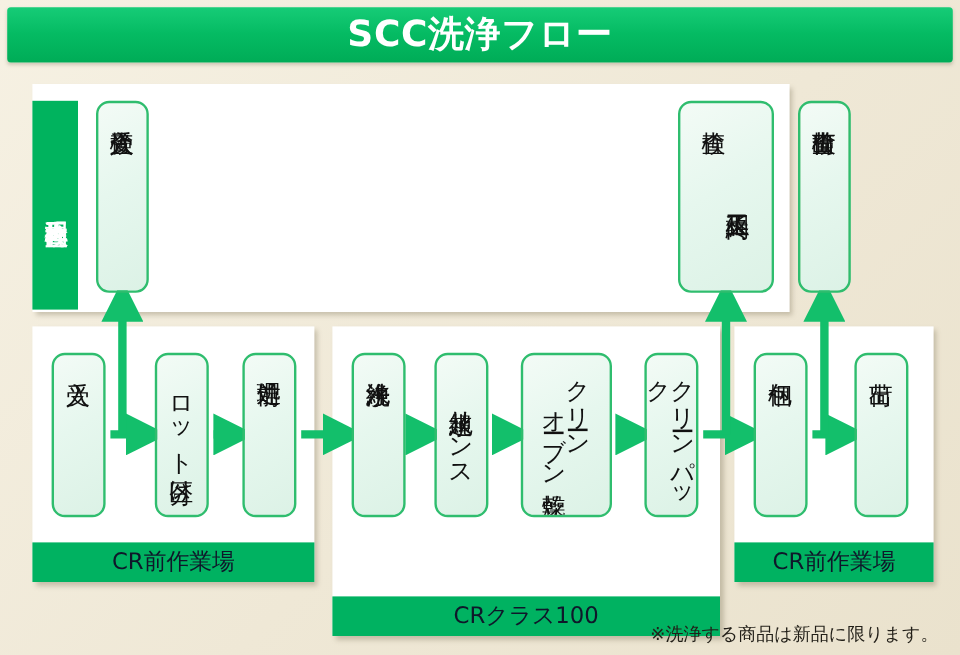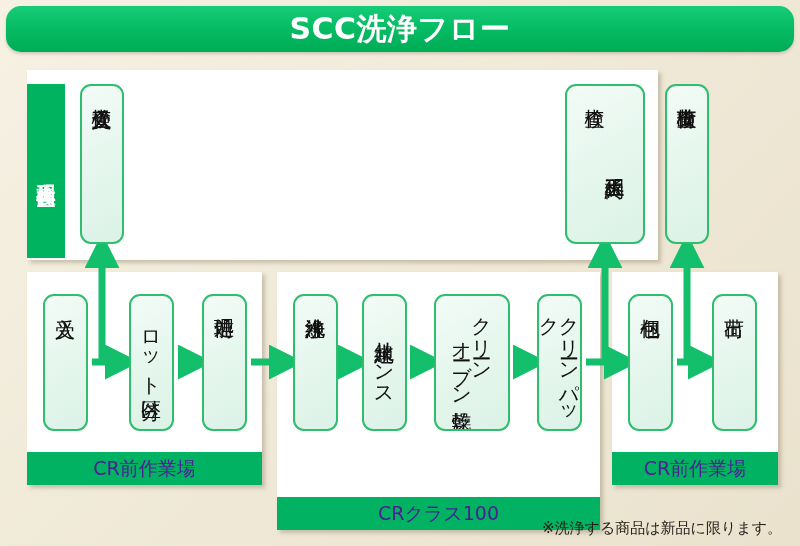--- a/index.html
+++ b/index.html
@@ -21,21 +21,21 @@
   }
 
   
   .title-banner {
     position: absolute;
     left: 6px;
     top: 6px;
     width: 788px;
     height: 46px;
     background: linear-gradient(180deg, #16cc77 0%, #05bb63 48%, #00ac57 100%);
-    border-radius: 15px;
+    border-radius: 3px;
     display: flex;
     align-items: center;
     justify-content: center;
     box-shadow: 0 2px 3px rgba(120,110,85,0.30);
   }
   .title-text {
     color: #ffffff;
     font-size: 30px;
     font-weight: bold;
     letter-spacing: 0.5px;
@@ -84,21 +84,21 @@
     left: 0;
     bottom: 0;
     width: 100%;
     height: 33px;
     background: #00b261;
     display: flex;
     align-items: center;
     justify-content: center;
   }
   .footer-band .ftxt {
-    color: #4c1d95;
+    color: #0f172a;
     font-size: 19px;
     font-weight: normal;
     line-height: 1;
     white-space: nowrap;
   }
 
   
   .vbox {
     position: absolute;
     border: 2px solid #2fbd6e;

